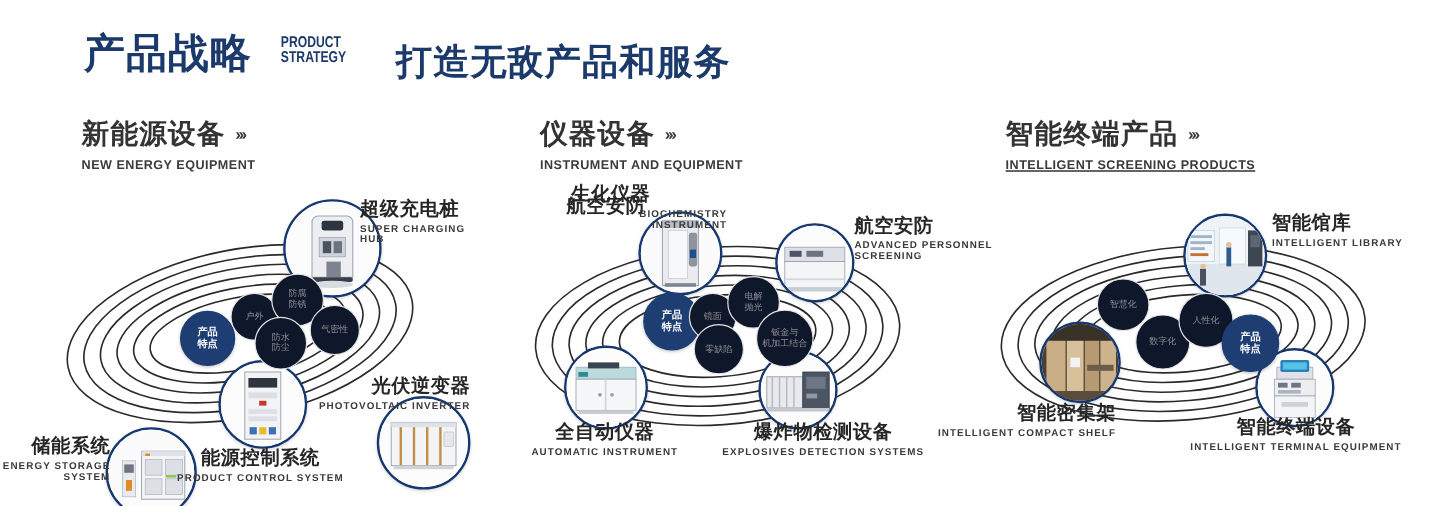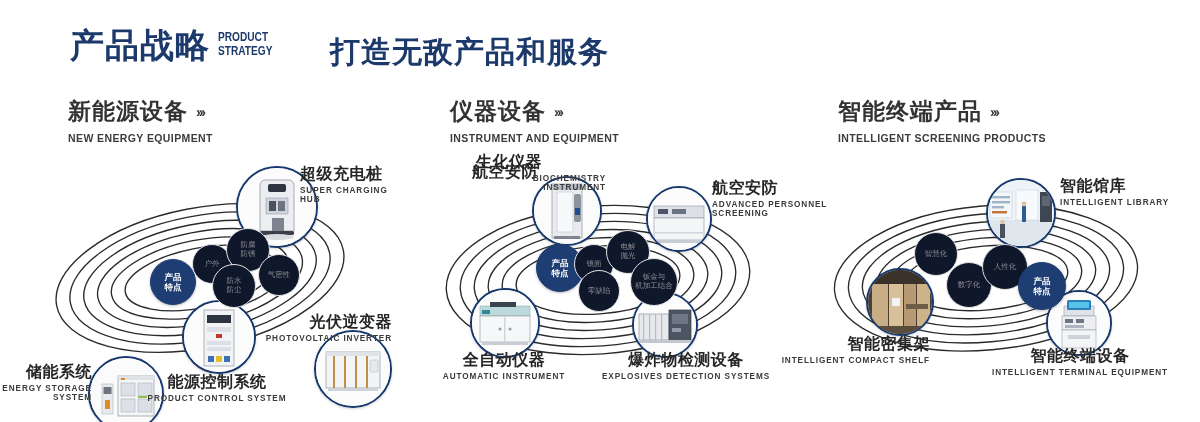--- a/index.html
+++ b/index.html
@@ -7,21 +7,21 @@
     width:1200px;height:422px;
     background:#ffffff;
     font-family:"Liberation Sans","DejaVu Sans",sans-serif;
     overflow:hidden;
     position:relative;
   }
   .page{position:relative;width:1200px;height:422px;}
 
   
   .header{position:absolute;left:0;top:0;width:1200px;height:88px;}
-  .brand{position:absolute;left:70px;top:28px;display:flex;align-items:center;gap:8px;}
+  .brand{position:absolute;left:70px;top:28px;display:flex;align-items:flex-start;gap:24px;}
   .brand-cn{
     font-size:34px;font-weight:bold;color:#1b3a6b;letter-spacing:1px;
     font-family:"DejaVu Sans","Liberation Sans",sans-serif;line-height:1;
   }
   .brand-en{
     color:#1b3a6b;font-weight:bold;line-height:1.02;font-size:13px;
     letter-spacing:0px;padding-bottom:3px;
     font-family:"Liberation Sans",sans-serif;
     transform:scaleX(.78);transform-origin:left bottom;
   }
@@ -43,21 +43,21 @@
     display:inline-block;vertical-align:middle;margin-left:8px;
     color:#3b3b3b;font-size:14px;letter-spacing:-2px;font-weight:bold;
   }
   .sect-title .en{
     display:block;margin-top:5px;
     font-size:10.5px;font-weight:bold;color:#3b3b3b;letter-spacing:.4px;
     font-family:"Liberation Sans",sans-serif;
   }
   #sect1{left:68px;top:96px;}
   #sect2{left:450px;top:96px;}
-  #sect3{left:838px;top:96px;}
+  #sect3{left:838px;top:96px;text-decoration:underline;}
 
   
   .cluster{position:absolute;top:150px;width:400px;height:260px;}
   #cluster1{left:0px;}
   #cluster2{left:400px;}
   #cluster3{left:790px;}
   .orbits{position:absolute;left:0;top:0;width:400px;height:260px;}
 
   
   .node{

